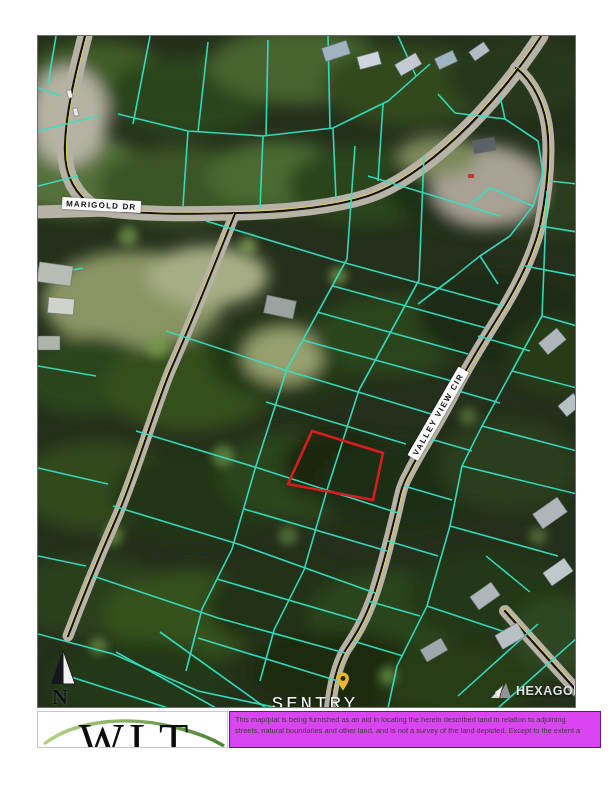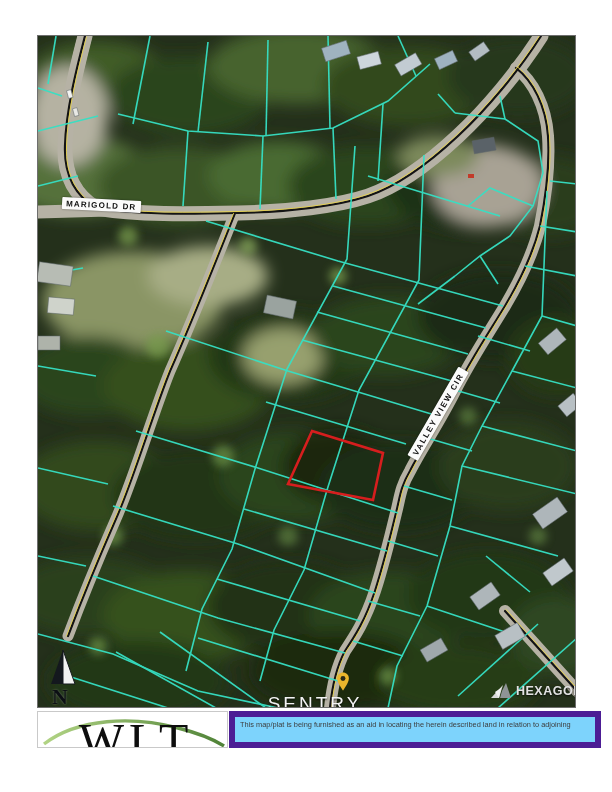--- a/index.html
+++ b/index.html
@@ -20,41 +20,41 @@
   }
   .label-marigold { left:24px; top:163px; transform:rotate(3deg); }
   .label-valley   { left:400px; top:378px; transform:translate(-50%,-50%) rotate(-60deg); letter-spacing:1.6px; }
 
   .north-arrow { position:absolute; left:8px; top:612px; width:34px; height:60px; }
   .north-arrow .n-letter {
     position:absolute; left:6px; top:36px; color:#0c0f14; font-weight:bold; font-size:22px;
     text-shadow:0 0 2px rgba(255,255,255,.35); font-family:"Liberation Serif", serif;
   }
 
-  .sentry-logo { position:absolute; left:212px; top:636px; width:130px; text-align:center; }
+  .sentry-logo { position:absolute; left:212px; top:636px; width:130px; text-align:center;font-family:Liberation Mono, monospace; }
   .sentry-pin { position:relative; left:28px; width:14px; height:19px; display:inline-block; }
   .sentry-word {
     color:#f4f4f4; font-size:19px; letter-spacing:3px; font-weight:normal;
     text-shadow:0 1px 2px rgba(0,0,0,.8); line-height:17px;
   }
 
   .hexagon-logo { position:absolute; left:452px; top:646px; display:flex; align-items:center; }
   .hexagon-mark { width:22px; height:17px; margin-right:4px; }
   .hexagon-word {
     color:#e2e2e2; font-size:12.5px; font-weight:bold; letter-spacing:.5px;
     text-shadow:0 1px 2px rgba(0,0,0,.8);
   }
 
   .wlt-box {
     position:absolute; left:37px; top:711px; width:191px; height:37px;
     background:#fff; border:1px solid #c9c9c9; overflow:hidden;text-align:right;
   }
   .disclaimer-box {
     position:absolute; left:229px; top:711px; width:372px; height:37px;
-    background:#7dd3fc; border:6px solid #4c1d95; padding:3px 5px 0 5px;
+    background:#d946ef; border:1px solid #4c1d95; padding:3px 5px 0 5px;
   }
   .disclaimer-line { font-size:7.4px; line-height:10.6px; color:#3d3d3d; white-space:nowrap; }
 </style>
 </head>
 <body>
 
 <div class="page">
 
   <div class="map-frame">
     <svg class="basemap" width="539" height="673" viewBox="0 0 539 673" xmlns="http://www.w3.org/2000/svg">
@@ -277,15 +277,16 @@
           <stop offset="1" stop-color="#3b7420"></stop>
         </linearGradient>
       </defs>
       <path d="M 6,32 C 40,6 95,4 140,16 C 160,21 175,27 186,34" fill="none" stroke="url(#wltgrad)" stroke-width="3.4" opacity=".9"></path>
       <text x="98" y="45" text-anchor="middle" font-family="Liberation Serif, serif" font-size="48" letter-spacing="5" fill="#0d0d0d">WLT</text>
     </svg>
   </div>
 
   <div class="disclaimer-box">
     <div class="disclaimer-line">This map/plat is being furnished as an aid in locating the herein described land in relation to adjoining</div>
+    <div class="disclaimer-line">streets, natural boundaries and other land, and is not a survey of the land depicted. Except to the extent a</div>
   </div>
 
 </div>
 
 </body></html>

